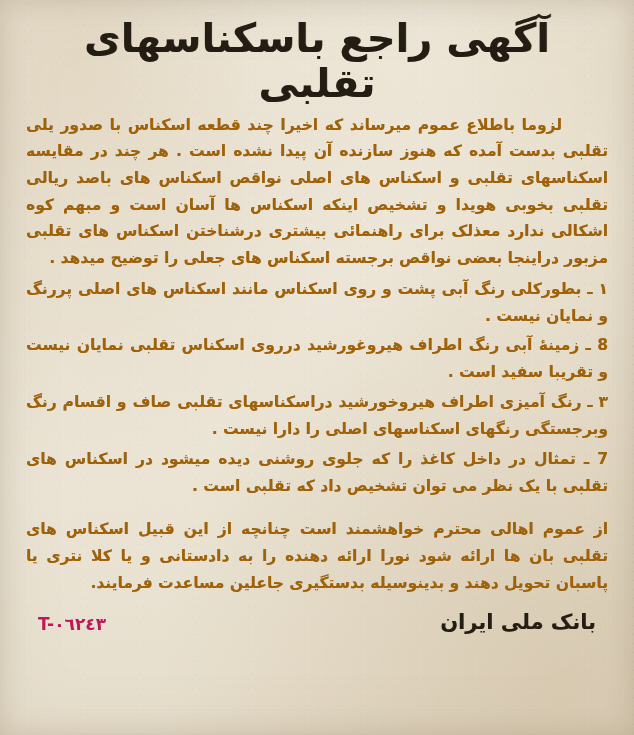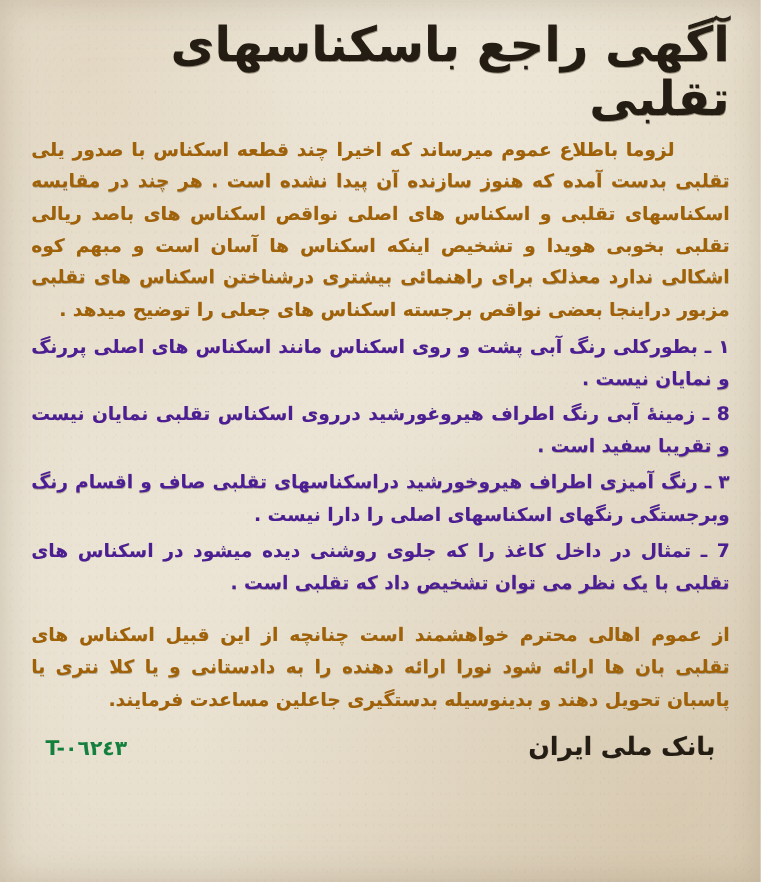--- a/index.html
+++ b/index.html
@@ -41,21 +41,21 @@
     pointer-events: none;
   }
   .content {
     position: relative;
     z-index: 3;
     padding: 14px 26px 10px 26px;
     color: #2a2319;
   }
 
   .headline {
-    text-align: right;
+    text-align: center;
     font-family: "DejaVu Sans", sans-serif;
     font-weight: bold;
     font-size: 40px;
     line-height: 1.12;
     letter-spacing: 0px;
     color: #241d14;
     margin: 2px 0 6px 0;
     text-shadow: 0.4px 0.4px 0 rgba(60,48,32,0.45);
   }
 
@@ -77,21 +77,21 @@
     list-style: none;
     margin: 2px 0 4px 0;
     padding: 0;
   }
   .items li {
     font-family: "DejaVu Sans", sans-serif;
     font-weight: bold;
     font-size: 15.5px;
     line-height: 1.74;
     text-align: justify;
-    color: #4c1d95;
+    color: #a16207;
     margin: 0 0 3px 0;
     text-shadow: 0.3px 0.3px 0 rgba(70,56,36,0.35);
   }
   .closing {
     margin-top: 16px;
   }
   .sign-row {
     display: flex;
     flex-direction: row;
     justify-content: flex-start;
@@ -105,21 +105,21 @@
     font-size: 21px;
     color: #241d14;
     letter-spacing: 0.5px;
     text-shadow: 0.4px 0.4px 0 rgba(60,48,32,0.4);
   }
   .doc-ref {
     margin-right: auto;
     font-family: "DejaVu Sans", sans-serif;
     font-weight: bold;
     font-size: 17px;
-    color: #15803d;
+    color: #be185d;
     direction: ltr;
     unicode-bidi: embed;
     text-align: right;
   }
   .sign-block {
     display: flex;
     flex-direction: column;
     align-items: flex-start;
     gap: 2px;
     text-align: center;

